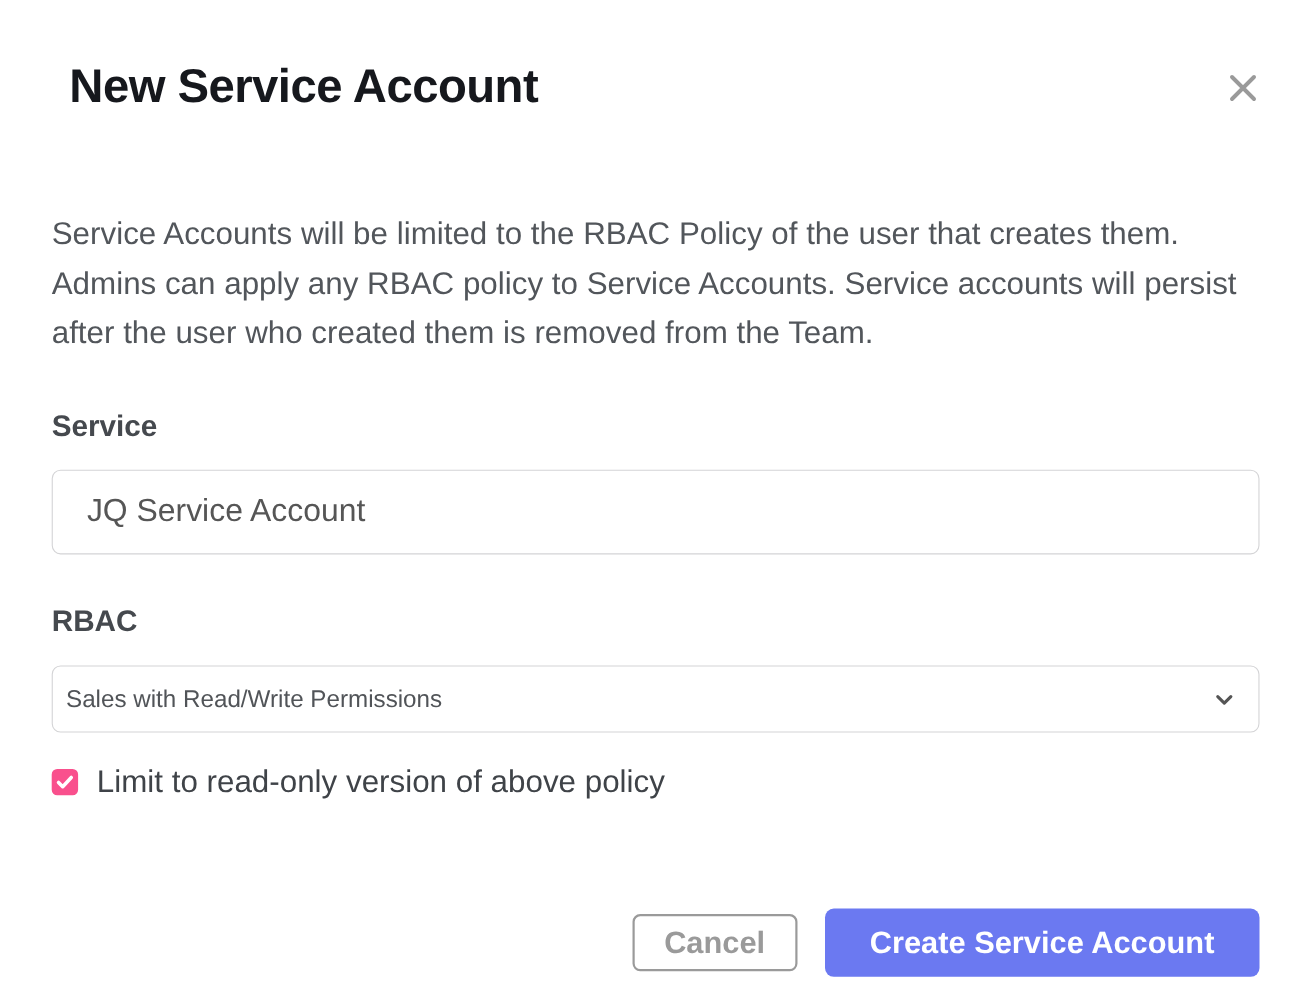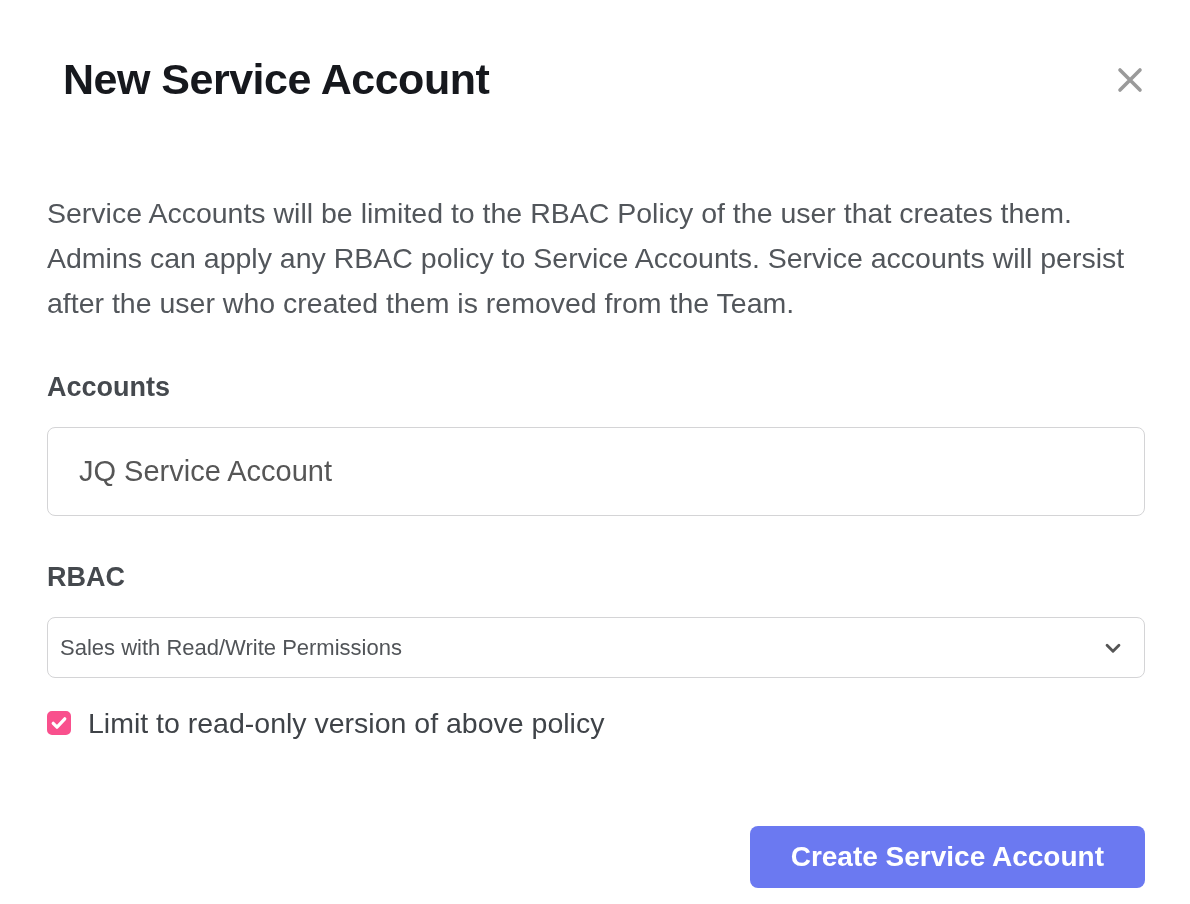--- a/index.html
+++ b/index.html
@@ -52,21 +52,21 @@
     margin-top:46px;
     font-size:27px;
     font-weight:700;
     color:#45494e;
     line-height:30px;
   }
   .text-input{
     display:block;
     margin-top:25px;
     width:1098px;
-    height:89px;
+    height:77px;
     border:1px solid #d4d4d6;
     border-radius:8px;
     padding:0 20px 0 31px;
     font-family:"Liberation Sans","DejaVu Sans",sans-serif;
     font-size:29px;
     color:#565656;
     outline:none;
     background:#fff;
   }
   .select-box{
@@ -157,21 +157,21 @@
   <button class="close-btn" aria-label="Close">
     <span>
       <svg width="30" height="30" viewBox="0 0 30 30" fill="none">
         <path d="M5 5 L25 25 M25 5 L5 25" stroke="#9A9A9A" stroke-width="3.6" stroke-linecap="round"></path>
       </svg>
     </span>
   </button>
 
   <p class="description">Service Accounts will be limited to the RBAC Policy of the user that creates them. Admins can apply any RBAC policy to Service Accounts. Service accounts will persist after the user who created them is removed from the Team.</p>
 
-  <label class="field-label">Accounts</label>
+  <label class="field-label">Service</label>
   <input class="text-input" type="text" value="JQ Service Account" style="">
 
   <label class="field-label">RBAC</label>
   <div class="select-box" role="combobox">
     <span class="select-value">Sales with Read/Write Permissions</span>
     <span>
       <svg width="26" height="26" viewBox="0 0 24 24" fill="none">
         <path d="M6.5 9.5 L12 15 L17.5 9.5" stroke="#555555" stroke-width="2.6" stroke-linecap="round" stroke-linejoin="round"></path>
       </svg>
     </span>
@@ -182,16 +182,17 @@
       <span>
         <svg width="18" height="18" viewBox="0 0 18 18" fill="none">
           <path d="M3.2 9.3 L7 13.2 L14.8 4.8" stroke="#ffffff" stroke-width="3.2" stroke-linecap="round" stroke-linejoin="round"></path>
         </svg>
       </span>
     </span>
     <span class="checkbox-label">Limit to read-only version of above policy</span>
   </div>
 
   <div class="footer">
+    <button class="btn btn-cancel">Cancel</button>
     <button class="btn btn-primary">Create Service Account</button>
   </div>
 
 </div>
 
 </body></html>

